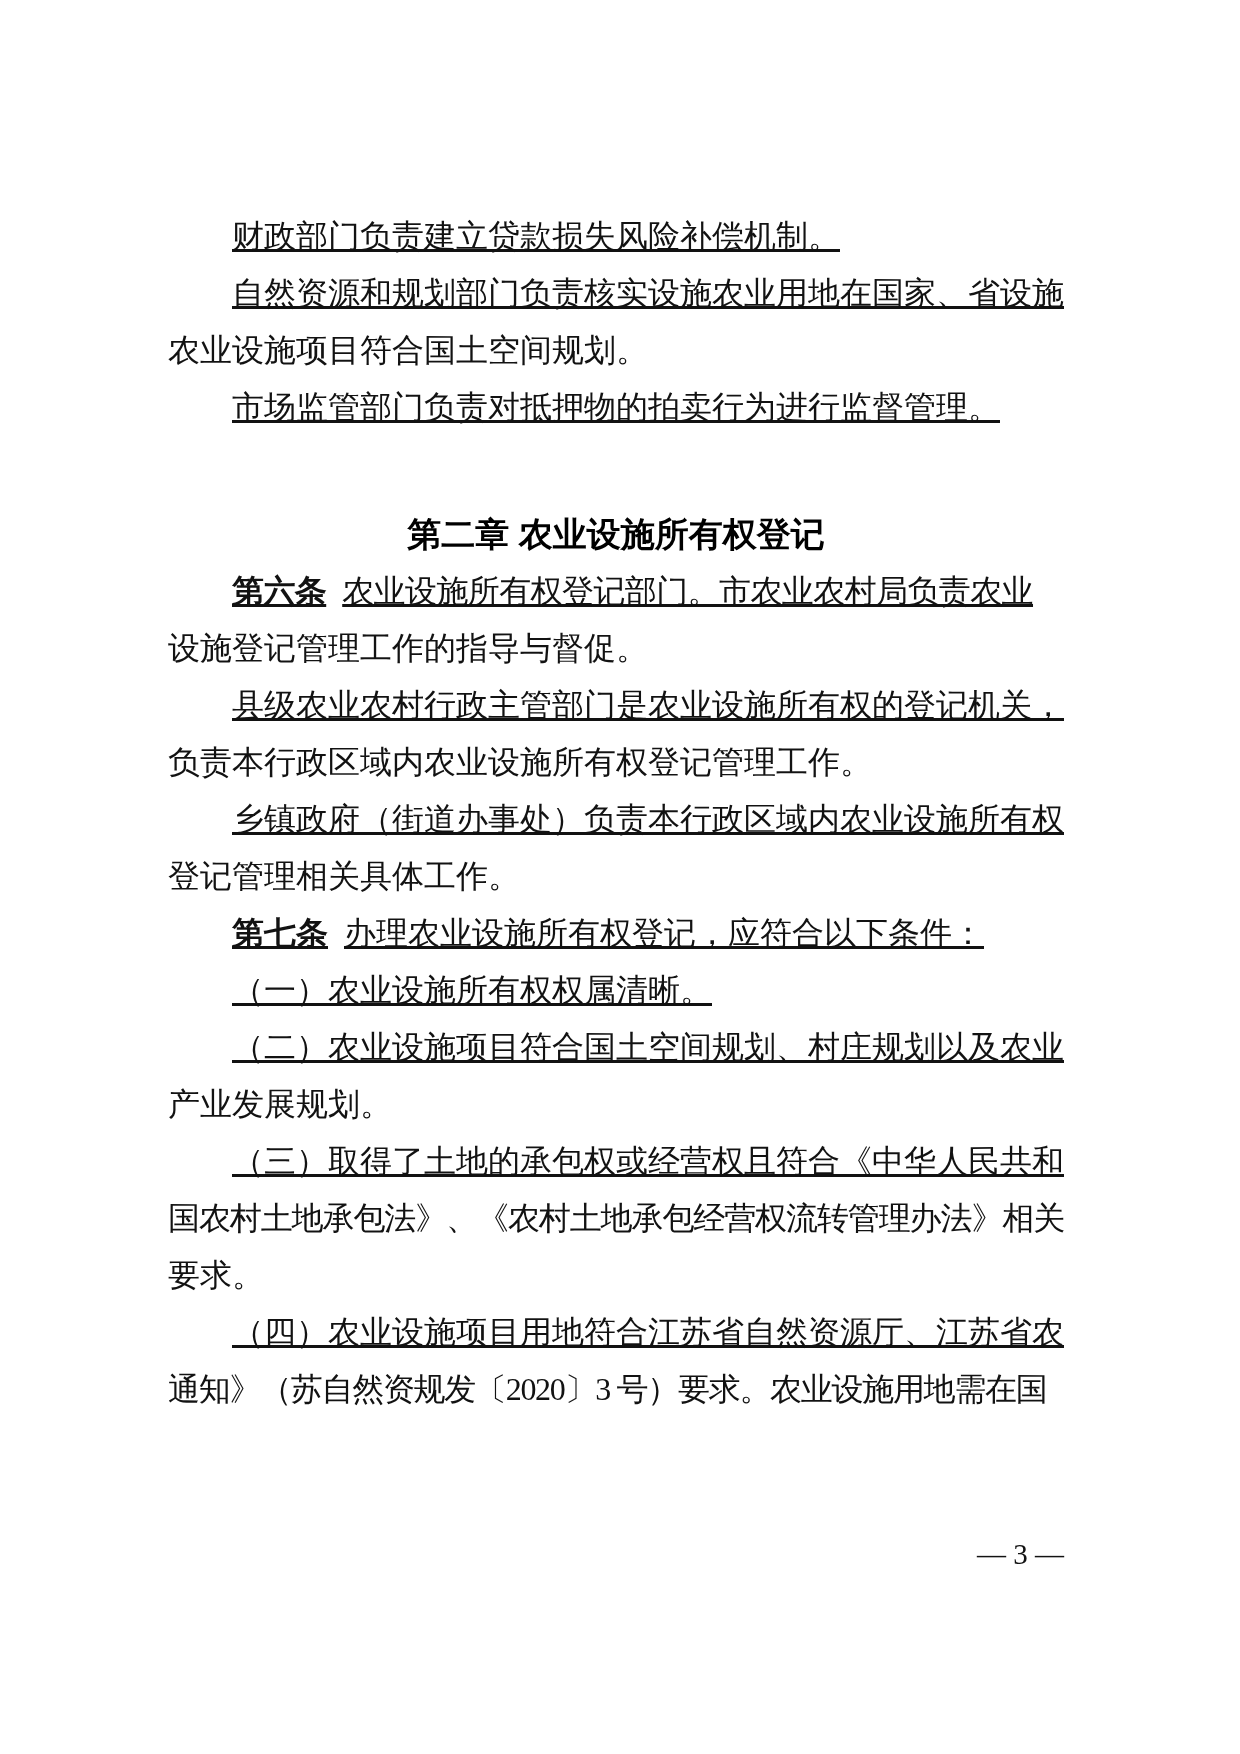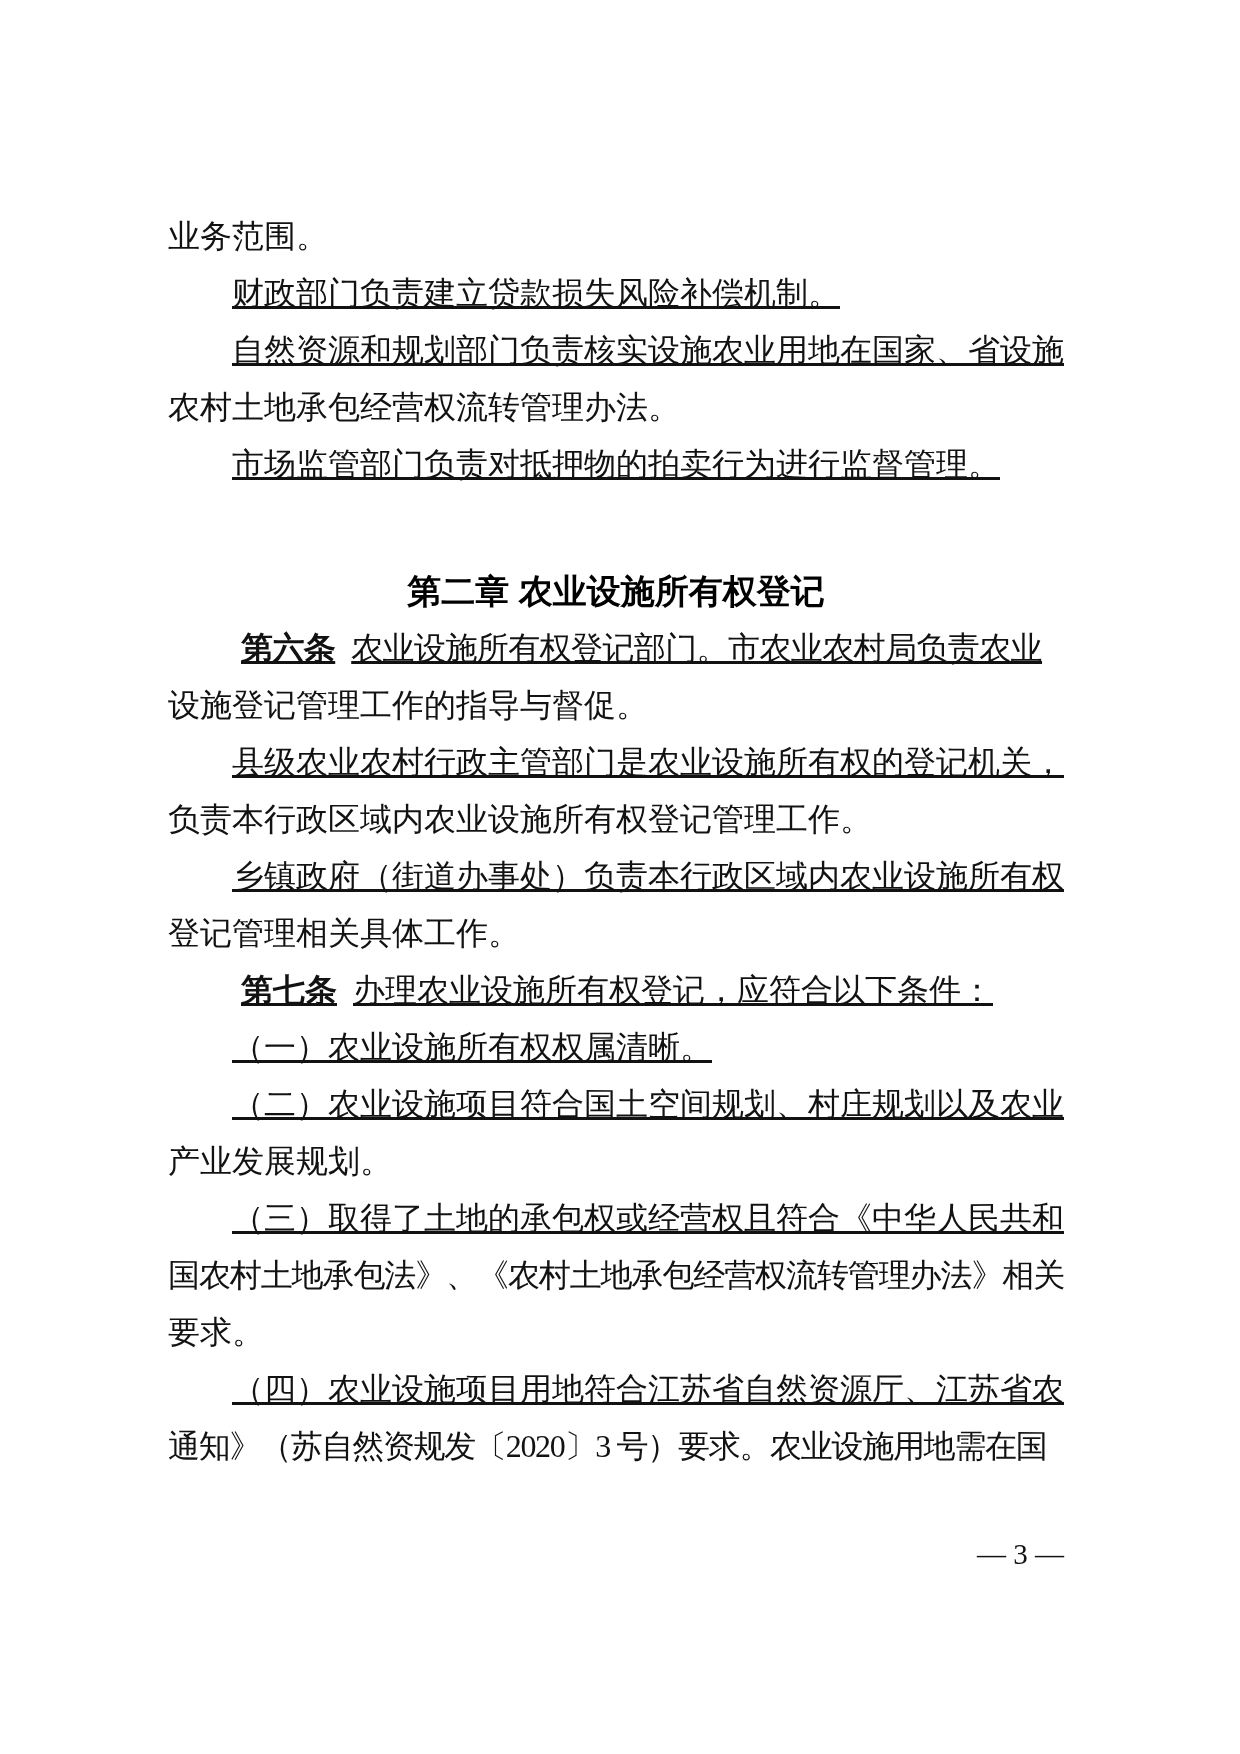--- a/index.html
+++ b/index.html
@@ -40,45 +40,43 @@
     font-family: Liberation Sans, sans-serif;
     font-weight: 700;
     font-size: 34px;
     color: #000000;
   }
   .label {
     font-family: "Liberation Sans", "DejaVu Sans", sans-serif;
     font-weight: 700;
     font-size: 32px;
     margin-right: 16px;
-    margin-left: 9px;
   }
   .t1 { letter-spacing: -0.6px; }
   .t2 { letter-spacing: -1.1px; }
   .t3 { letter-spacing: -1.3px; font-family: Liberation Serif, serif; }
   .footer {
     position: absolute;
     top: 1537px;
     right: 176px;
     font-family: "Liberation Serif", "DejaVu Serif", serif;
     font-size: 29px;
     line-height: 34px;
     color: #121212;
     white-space: nowrap;
   }
 </style>
 </head>
 <body>
 
 <div class="page">
   <div class="content">
-    <div class="line">业务范围。</div>
     <div class="line ind">财政部门负责建立贷款损失风险补偿机制。</div>
     <div class="line ind">自然资源和规划部门负责核实设施农业用地在国家、省设施</div>
-    <div class="line">农村土地承包经营权流转管理办法。</div>
+    <div class="line">农业设施项目符合国土空间规划。</div>
     <div class="line ind">市场监管部门负责对抵押物的拍卖行为进行监督管理。</div>
 
     <div class="line chapter">第二章 农业设施所有权登记</div>
 
     <div class="line ind t1"><span class="label">第六条</span><span>农业设施所有权登记部门。市农业农村局负责农业</span></div>
     <div class="line">设施登记管理工作的指导与督促。</div>
     <div class="line ind">县级农业农村行政主管部门是农业设施所有权的登记机关，</div>
     <div class="line">负责本行政区域内农业设施所有权登记管理工作。</div>
     <div class="line ind">乡镇政府（街道办事处）负责本行政区域内农业设施所有权</div>
     <div class="line">登记管理相关具体工作。</div>

